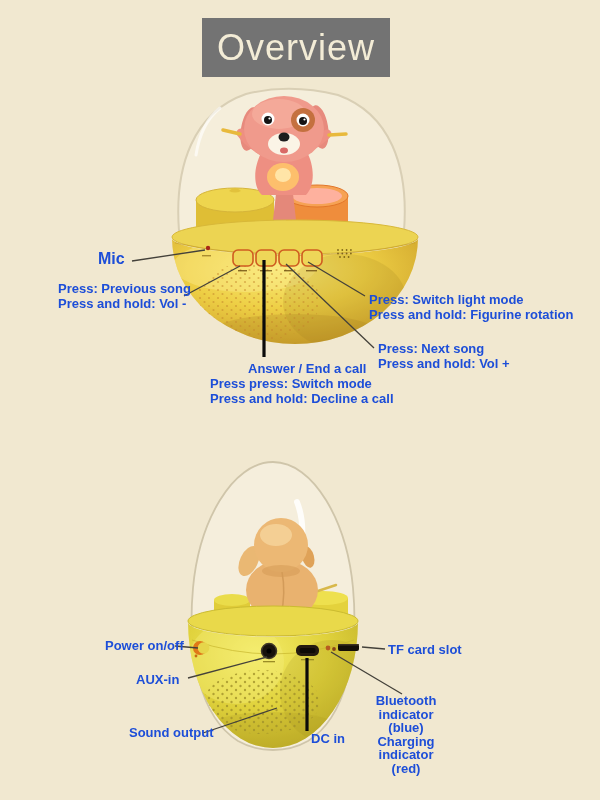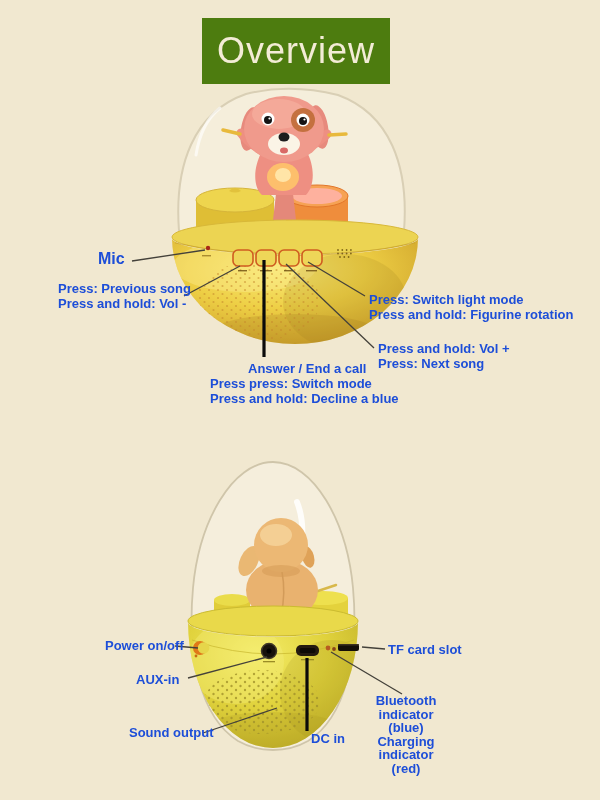--- a/index.html
+++ b/index.html
@@ -4,22 +4,22 @@
 <style>
   html,body{margin:0;padding:0;}
   .page{
     position:relative;
     width:600px;height:800px;
     background:#f1e8d0;
     font-family:"Liberation Sans", sans-serif;
     overflow:hidden;
   }
   .title-box{
-    position:absolute;left:202px;top:18px;width:188px;height:66px;
-    background:#4d7c0f;
+    position:absolute;left:202px;top:18px;width:188px;height:59px;
+    background:#737373;
     display:flex;align-items:center;justify-content:center;
   }
   .title-box span{
     color:#f3ecd6;font-size:36px;font-weight:400;letter-spacing:1px;
   }
   svg.art{position:absolute;left:0;top:0;z-index:1;}
   .lbl{
     position:absolute;z-index:2;
     color:#1d4ed8;font-weight:bold;font-size:13px;line-height:15px;
     white-space:nowrap;
@@ -247,28 +247,28 @@
     <div>Press: Previous song</div>
     <div>Press and hold: Vol -</div>
   </div>
 
   <div class="lbl" style="left:369px;top:292px;">
     <div>Press: Switch light mode</div>
     <div>Press and hold: Figurine rotation</div>
   </div>
 
   <div class="lbl" style="left:378px;top:341px;">
+    <div>Press: Next song</div>
     <div>Press and hold: Vol +</div>
-    <div>Press: Next song</div>
   </div>
 
   <div class="lbl" style="left:210px;top:361px;">
     <div class="indent">Answer / End a call</div>
     <div>Press press: Switch mode</div>
-    <div>Press and hold: Decline a blue</div>
+    <div>Press and hold: Decline a call</div>
   </div>
 
   <div class="lbl" style="left:105px;top:638px;">Power on/off</div>
 
   <div class="lbl" style="left:136px;top:672px;">AUX-in</div>
 
   <div class="lbl" style="left:129px;top:725px;">Sound output</div>
 
   <div class="lbl" style="left:388px;top:642px;">TF card slot</div>
 

